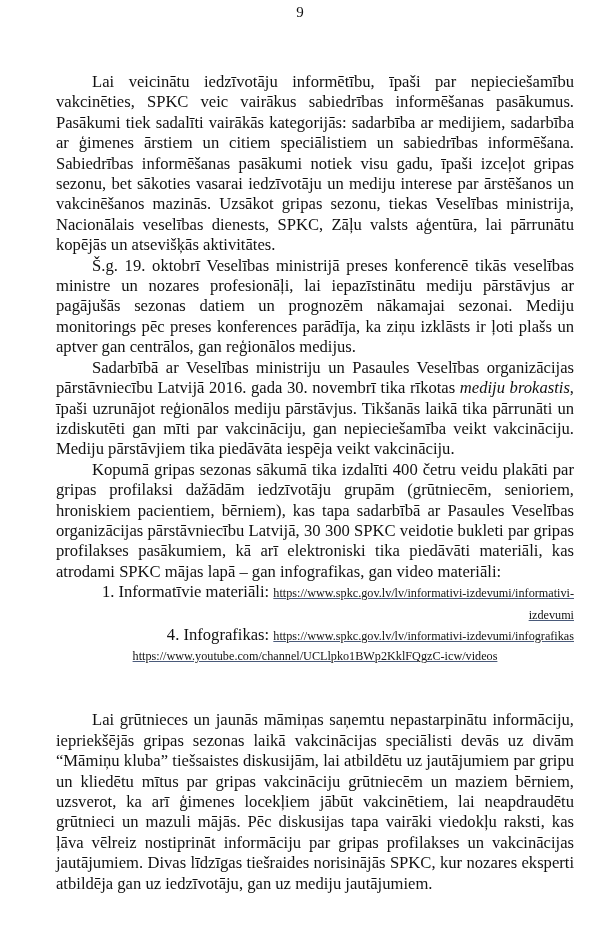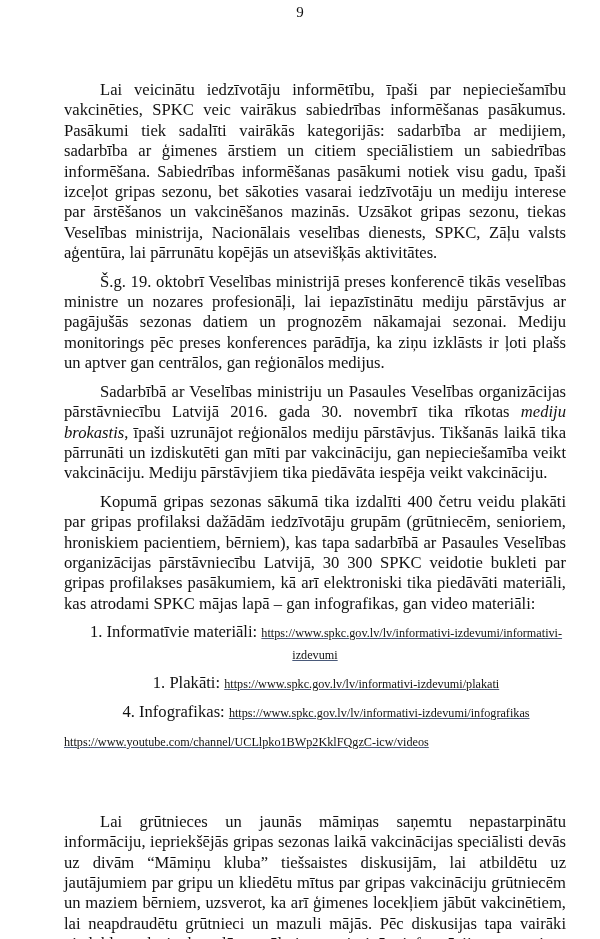--- a/index.html
+++ b/index.html
@@ -9,46 +9,45 @@
     color: #111;
   }
   .page-number {
     position: absolute; top: 4px; left: 0; width: 600px;
     text-align: center; font-size: 15px;
   }
   .content {
     position: absolute; left: 56px; top: 72px; width: 518px;
     font-size: 16.6px; line-height: 20.4px;
   }
-  p { margin: 8px; text-align: justify; text-indent: 36px; }
+  p { margin: 0; text-align: justify; text-indent: 36px; }
   em { }
   .links { margin: 0; }
-  .link-item { text-indent: 22px; text-align: center; }
+  .link-item { text-indent: 22px; text-align: right; }
   .link-item .lbl { font-size: 16.6px; }
   .link-item a, .url-line a {
     color: #111; font-size: 12.2px; text-decoration: underline;
     text-decoration-color: #4a5a7a;
   }
-  .url-line { text-align: left; text-indent: 0; line-height: 18px; }
+  .url-line { text-align: center; text-indent: 0; line-height: 18px; }
   .gap { height: 45px; }
 </style>
 </head>
 <body>
 
 <div class="page-number">9</div>
 
 <div class="content">
   <p>Lai veicinātu iedzīvotāju informētību, īpaši par nepieciešamību vakcinēties, SPKC veic vairākus sabiedrības informēšanas pasākumus. Pasākumi tiek sadalīti vairākās kategorijās: sadarbība ar medijiem, sadarbība ar ģimenes ārstiem un citiem speciālistiem un sabiedrības informēšana. Sabiedrības informēšanas pasākumi notiek visu gadu, īpaši izceļot gripas sezonu, bet sākoties vasarai iedzīvotāju un mediju interese par ārstēšanos un vakcinēšanos mazinās. Uzsākot gripas sezonu, tiekas Veselības ministrija, Nacionālais veselības dienests, SPKC, Zāļu valsts aģentūra, lai pārrunātu kopējās un atsevišķās aktivitātes.</p>
   <p>Š.g. 19. oktobrī Veselības ministrijā preses konferencē tikās veselības ministre un nozares profesionāļi, lai iepazīstinātu mediju pārstāvjus ar pagājušās sezonas datiem un prognozēm nākamajai sezonai. Mediju monitorings pēc preses konferences parādīja, ka ziņu izklāsts ir ļoti plašs un aptver gan centrālos, gan reģionālos medijus.</p>
   <p><span>Sadarbībā ar Veselības ministriju un Pasaules Veselības organizācijas pārstāvniecību Latvijā 2016. gada 30. novembrī tika rīkotas </span><em>mediju brokastis</em><span>, īpaši uzrunājot reģionālos mediju pārstāvjus. Tikšanās laikā tika pārrunāti un izdiskutēti gan mīti par vakcināciju, gan nepieciešamība veikt vakcināciju. Mediju pārstāvjiem tika piedāvāta iespēja veikt vakcināciju.</span></p>
   <p>Kopumā gripas sezonas sākumā tika izdalīti 400 četru veidu plakāti par gripas profilaksi dažādām iedzīvotāju grupām (grūtniecēm, senioriem, hroniskiem pacientiem, bērniem), kas tapa sadarbībā ar Pasaules Veselības organizācijas pārstāvniecību Latvijā, 30 300 SPKC veidotie bukleti par gripas profilakses pasākumiem, kā arī elektroniski tika piedāvāti materiāli, kas atrodami SPKC mājas lapā – gan infografikas, gan video materiāli:</p>
 
   <div class="links">
     <p class="link-item"><span class="lbl">1. Informatīvie materiāli: </span><a href="#">https://www.spkc.gov.lv/lv/informativi-izdevumi/informativi-izdevumi</a></p>
-    <p class="link-item"><span class="lbl">1. Plakāti: </span><a href="#">https://www.spkc.gov.lv/lv/informativi-izdevumi/plakati</a></p>
     <p class="link-item"><span class="lbl">4. Infografikas: </span><a href="#">https://www.spkc.gov.lv/lv/informativi-izdevumi/infografikas</a></p>
     <p class="url-line"><a href="#">https://www.youtube.com/channel/UCLlpko1BWp2KklFQgzC-icw/videos</a></p>
   </div>
 
   <div class="gap"></div>
 
   <p>Lai grūtnieces un jaunās māmiņas saņemtu nepastarpinātu informāciju, iepriekšējās gripas sezonas laikā vakcinācijas speciālisti devās uz divām “Māmiņu kluba” tiešsaistes diskusijām, lai atbildētu uz jautājumiem par gripu un kliedētu mītus par gripas vakcināciju grūtniecēm un maziem bērniem, uzsverot, ka arī ģimenes locekļiem jābūt vakcinētiem, lai neapdraudētu grūtnieci un mazuli mājās. Pēc diskusijas tapa vairāki viedokļu raksti, kas ļāva vēlreiz nostiprināt informāciju par gripas profilakses un vakcinācijas jautājumiem. Divas līdzīgas tiešraides norisinājās SPKC, kur nozares eksperti atbildēja gan uz iedzīvotāju, gan uz mediju jautājumiem.</p>
 
 </div>
 

